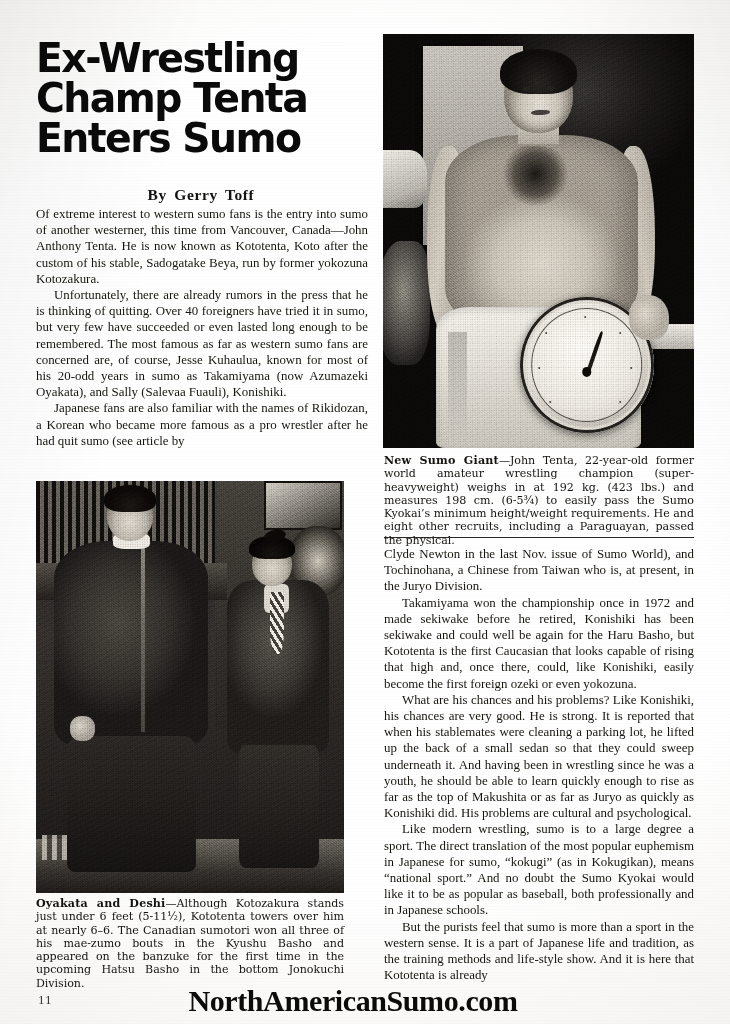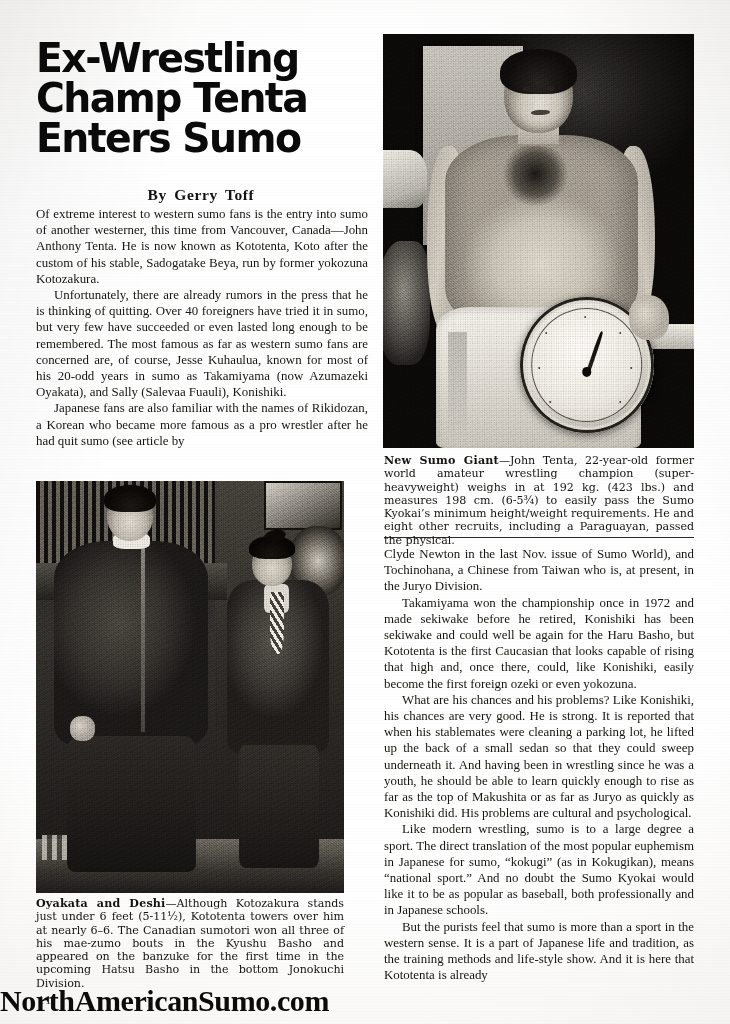--- a/index.html
+++ b/index.html
@@ -374,21 +374,21 @@
     top: 992px;
     font-size: 13px;
     color: #3a3833;
     letter-spacing: 1px;
   }
   .watermark {
     position: absolute;
     left: 0;
     top: 984px;
     width: 706px;
-    text-align: left;
+    text-align: center;
     font-family: "Liberation Serif", "DejaVu Serif", serif;
     font-weight: 700;
     font-size: 30px;
     letter-spacing: -0.4px;
     color: #0b0b0b;
     z-index: 45;
   }
 </style>
 </head>
 <body>

